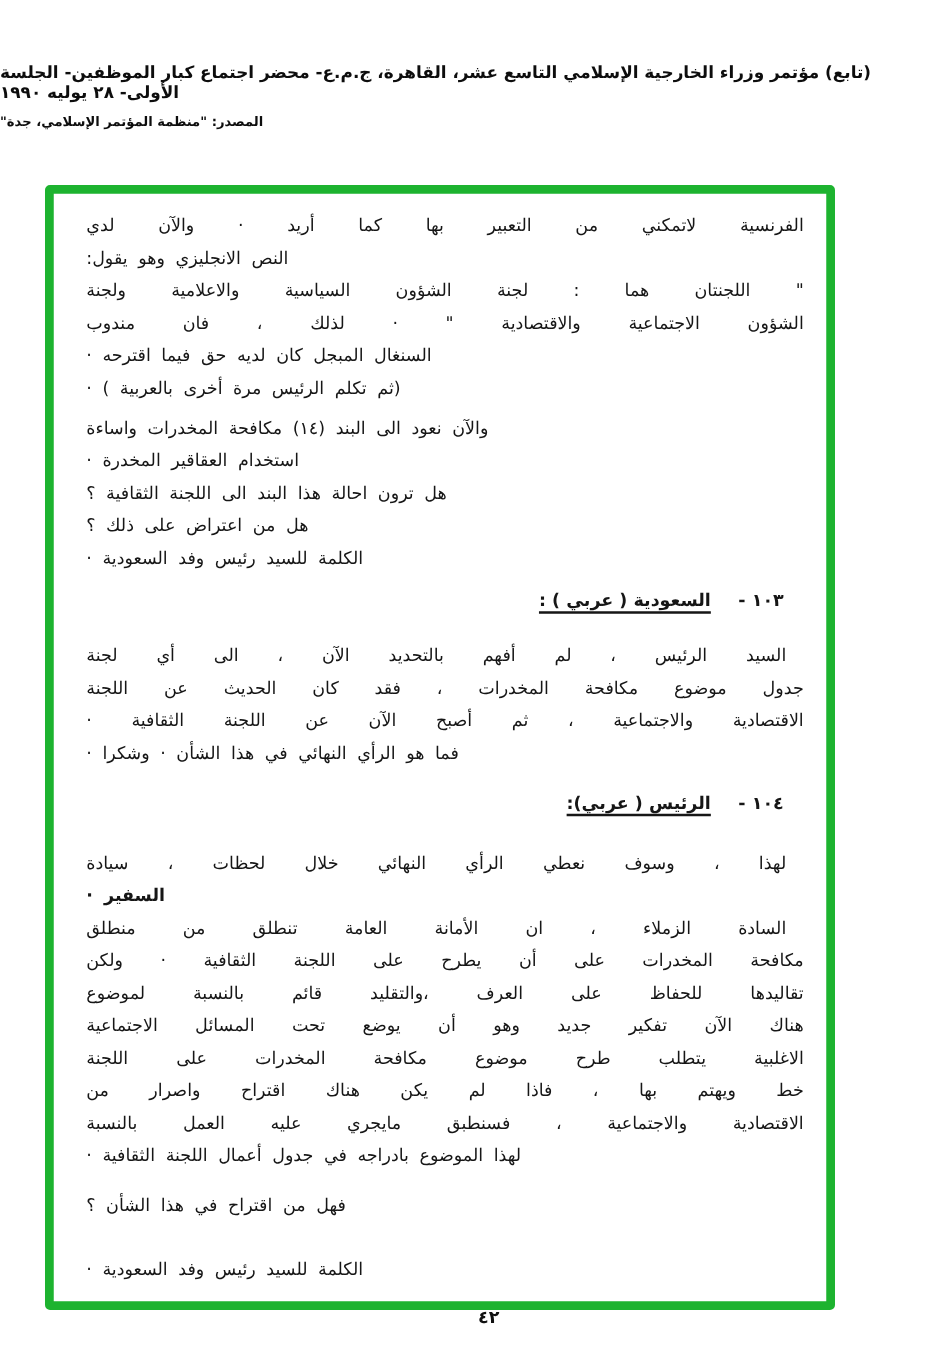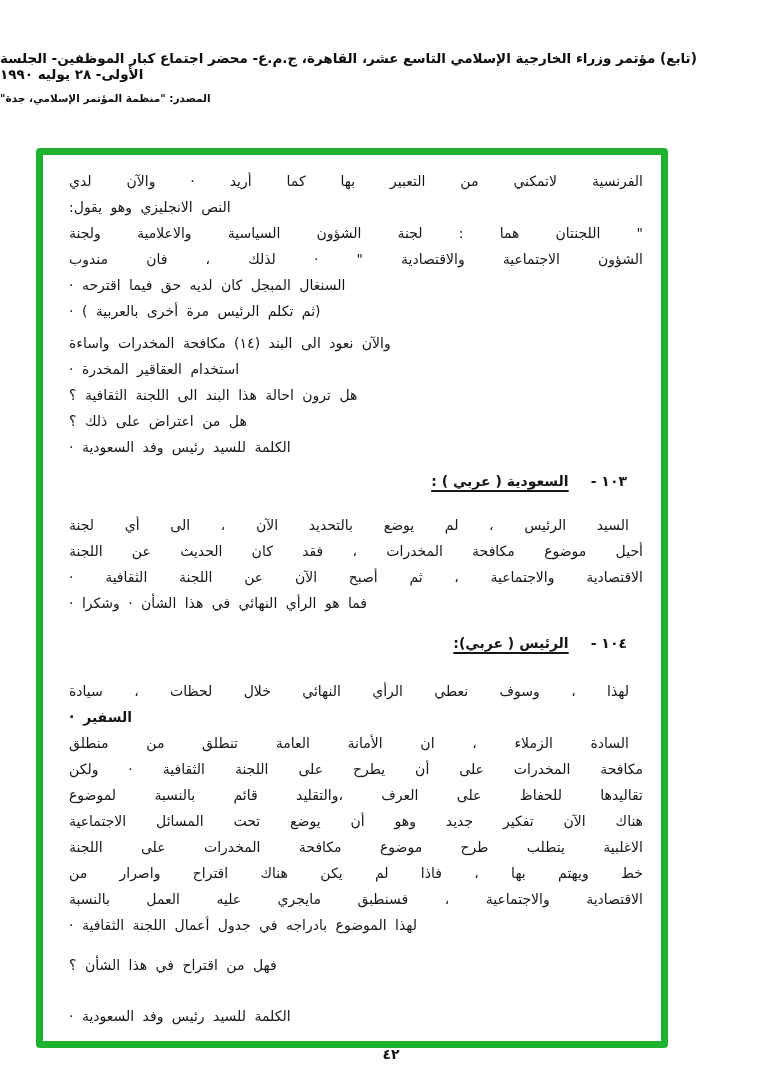--- a/index.html
+++ b/index.html
@@ -75,22 +75,22 @@
         <div class="line i28">هل ترون احالة هذا البند الى اللجنة الثقافية ؟</div>
         <div class="line i28">هل من اعتراض على ذلك ؟</div>
         <div class="line i40">الكلمة للسيد رئيس وفد السعودية ·</div>
       </div>
 
       <div class="sec-heading b-h103">
         <span class="sec-num">١٠٣ -</span><span class="sec-title">السعودية ( عربي ) :</span>
       </div>
 
       <div class="block b-body103">
-        <div class="line j i14">السيد الرئيس ، لم يوضع بالتحديد الآن ، الى أي لجنة</div>
-        <div class="line j">أحيل موضوع مكافحة المخدرات ، فقد كان الحديث عن اللجنة</div>
+        <div class="line j i14">السيد الرئيس ، لم أفهم بالتحديد الآن ، الى أي لجنة</div>
+        <div class="line j">جدول موضوع مكافحة المخدرات ، فقد كان الحديث عن اللجنة</div>
         <div class="line j">الاقتصادية والاجتماعية ، ثم أصبح الآن عن اللجنة الثقافية ·</div>
         <div class="line i40">فما هو الرأي النهائي في هذا الشأن · وشكرا ·</div>
       </div>
 
       <div class="sec-heading b-h104">
         <span class="sec-num">١٠٤ -</span><span class="sec-title">الرئيس ( عربي):</span>
       </div>
 
       <div class="block b-body104">
         <div class="line j i14">لهذا ، وسوف نعطي الرأي النهائي خلال لحظات ، سيادة</div>

